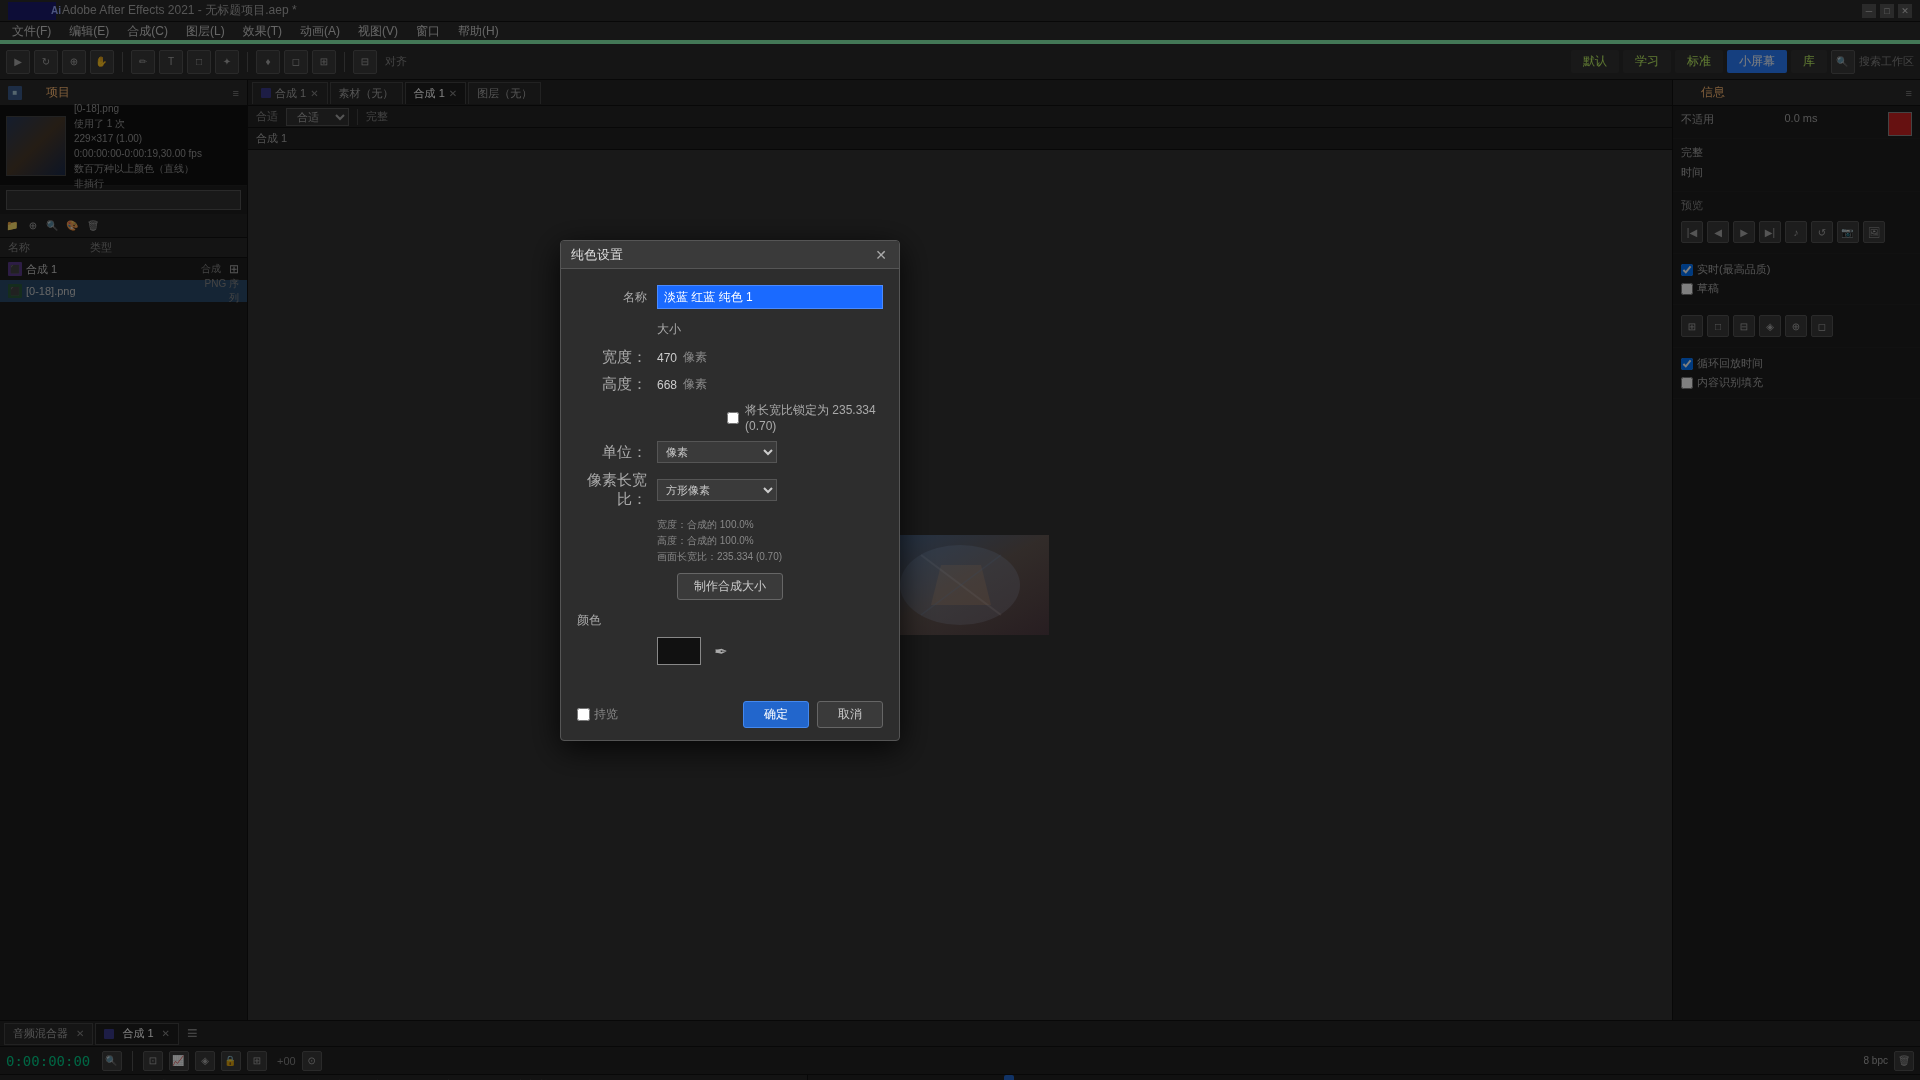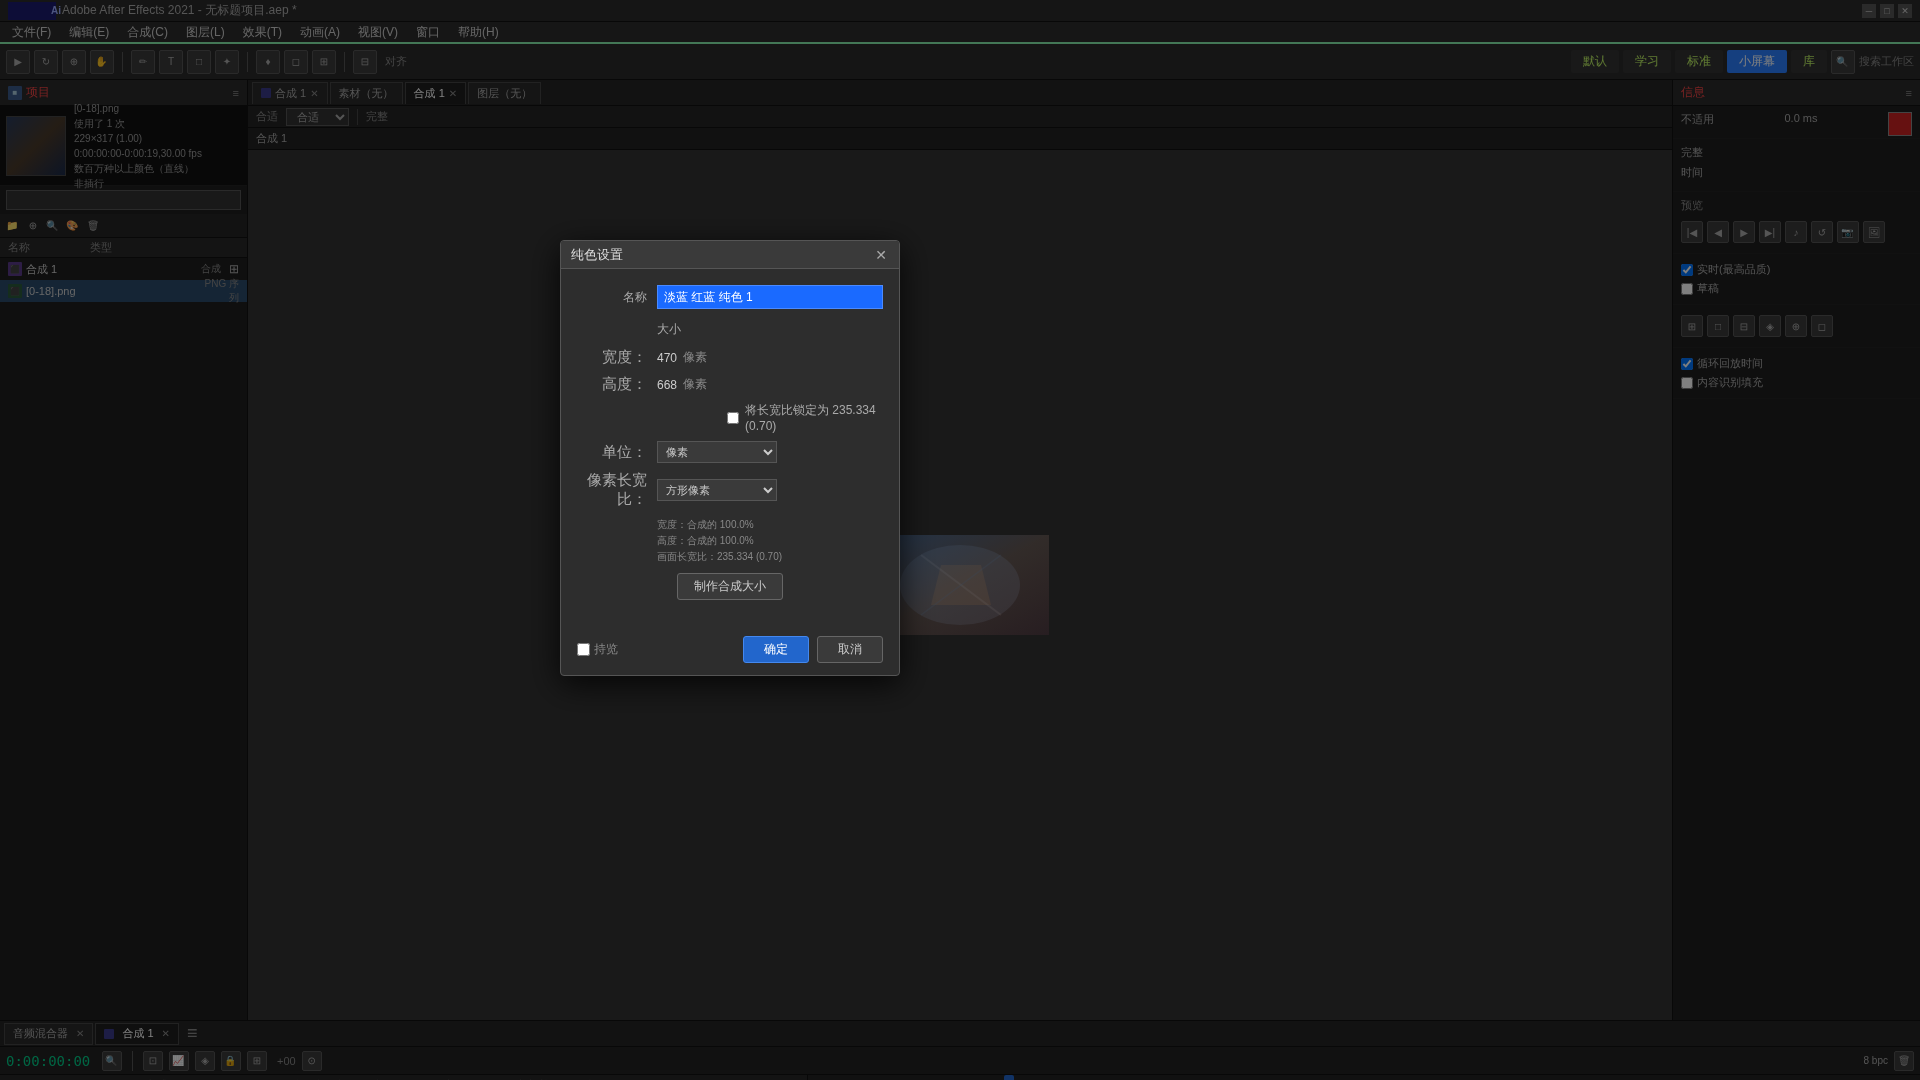--- a/index.html
+++ b/index.html
@@ -65,21 +65,21 @@
 
     
     #menu-bar {
       width: 100%;
       height: 22px;
       background: #2d2d2d;
       display: flex;
       align-items: center;
       padding: 0 4px;
       gap: 2px;
-      border-bottom: 2px solid #86efac;
+      border-bottom: 4px solid #86efac;
     }
     .menu-item {
       padding: 2px 8px;
       font-size: 12px;
       color: #ccc;
       cursor: pointer;
       border-radius: 2px;
     }
 
     
@@ -167,21 +167,22 @@
       background: #3a5a8a;
       border-radius: 1px;
       display: flex;
       align-items: center;
       justify-content: center;
       font-size: 8px;
       color: #acd;
     }
     .panel-title {
       font-size: 12px;
-      color: #ef4444;
+      color: #fdba74;
+      margin-left: 20px;
     }
     #project-preview {
       height: 80px;
       background: #111;
       display: flex;
       align-items: center;
       justify-content: flex-start;
       padding: 6px;
       gap: 8px;
       border-bottom: 1px solid #222;
@@ -1153,20 +1154,27 @@
       </div>
 
       <div class="dialog-size-info">
         <div>宽度：合成的 100.0%</div>
         <div>高度：合成的 100.0%</div>
         <div>画面长宽比：235.334 (0.70)</div>
       </div>
 
       <button id="make-comp-size-btn">制作合成大小</button>
 
+      <div class="dialog-color-section">
+        <div class="dialog-color-label">颜色</div>
+        <div class="dialog-color-controls">
+          <div id="color-swatch-dialog"></div>
+          <button id="eyedropper-btn">✒</button>
+        </div>
+      </div>
     </div>
 
     <div class="dialog-footer">
       <div class="dialog-checkbox-preview">
         <input type="checkbox" style="">
         <span>持览</span>
       </div>
       <button class="dialog-btn" id="dialog-ok">确定</button>
       <button class="dialog-btn" id="dialog-cancel">取消</button>
     </div>

